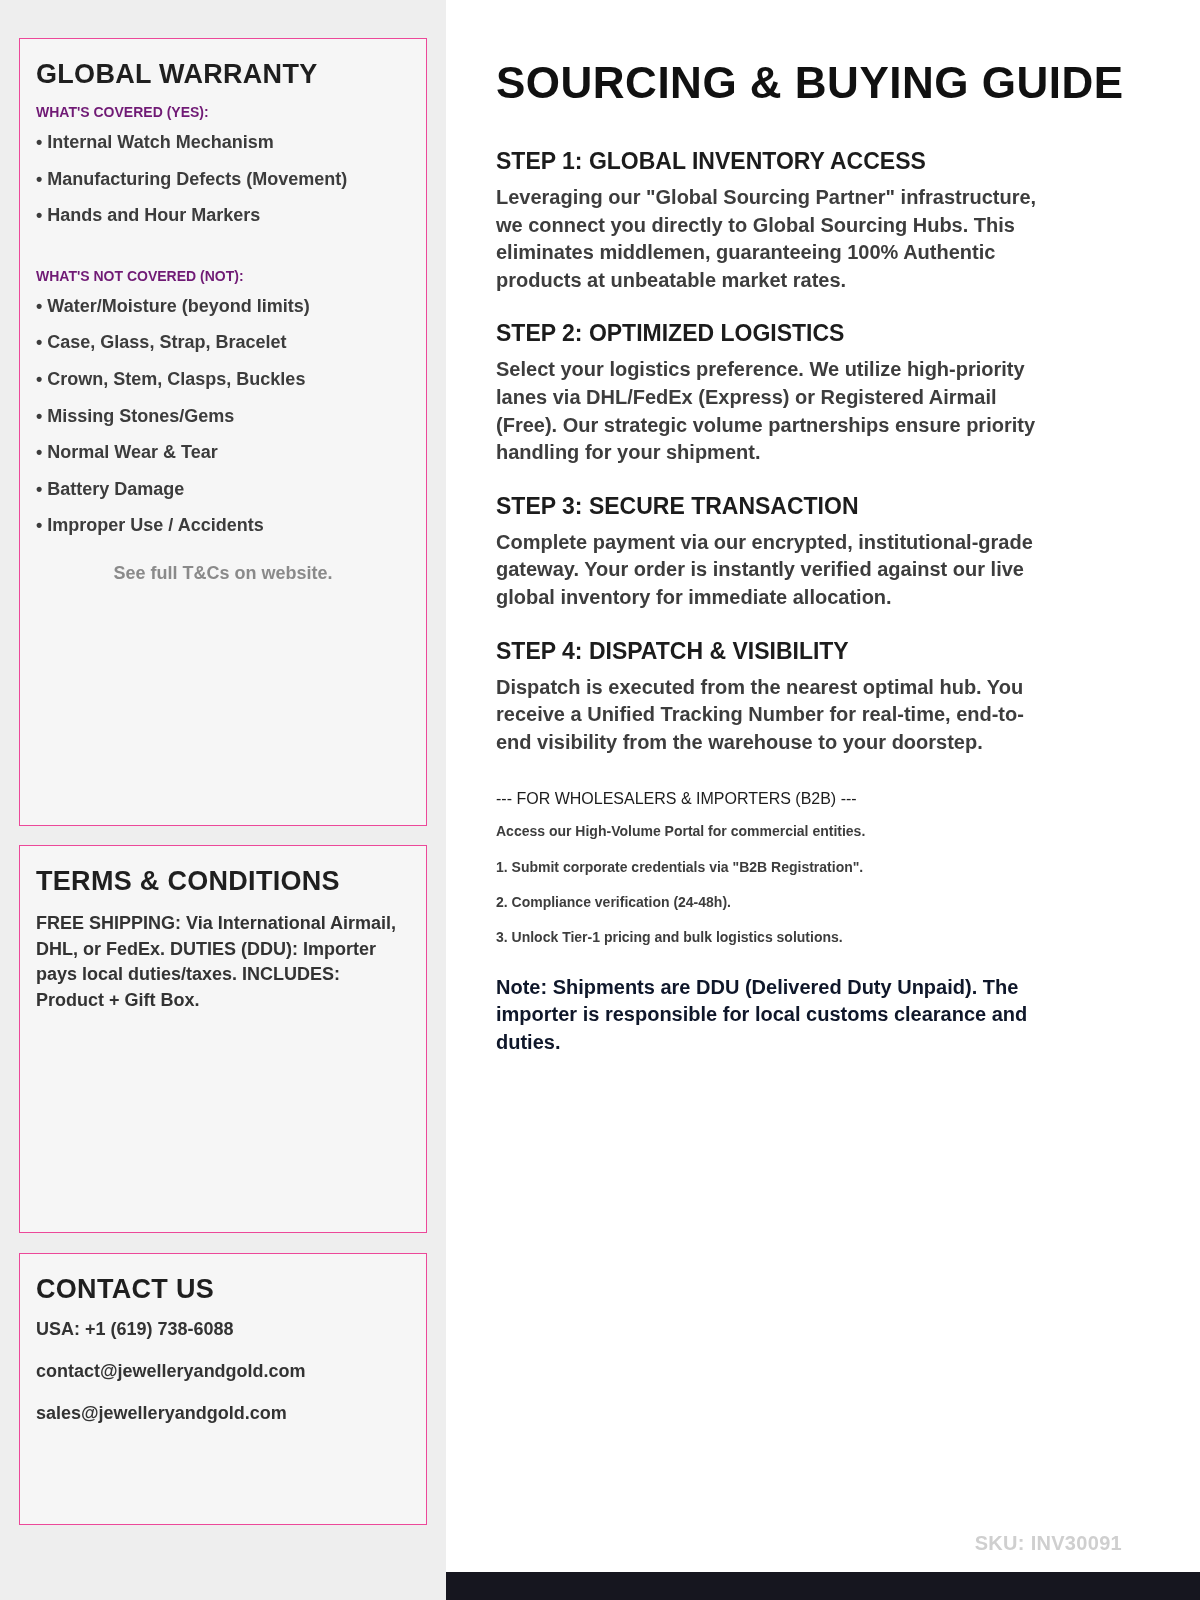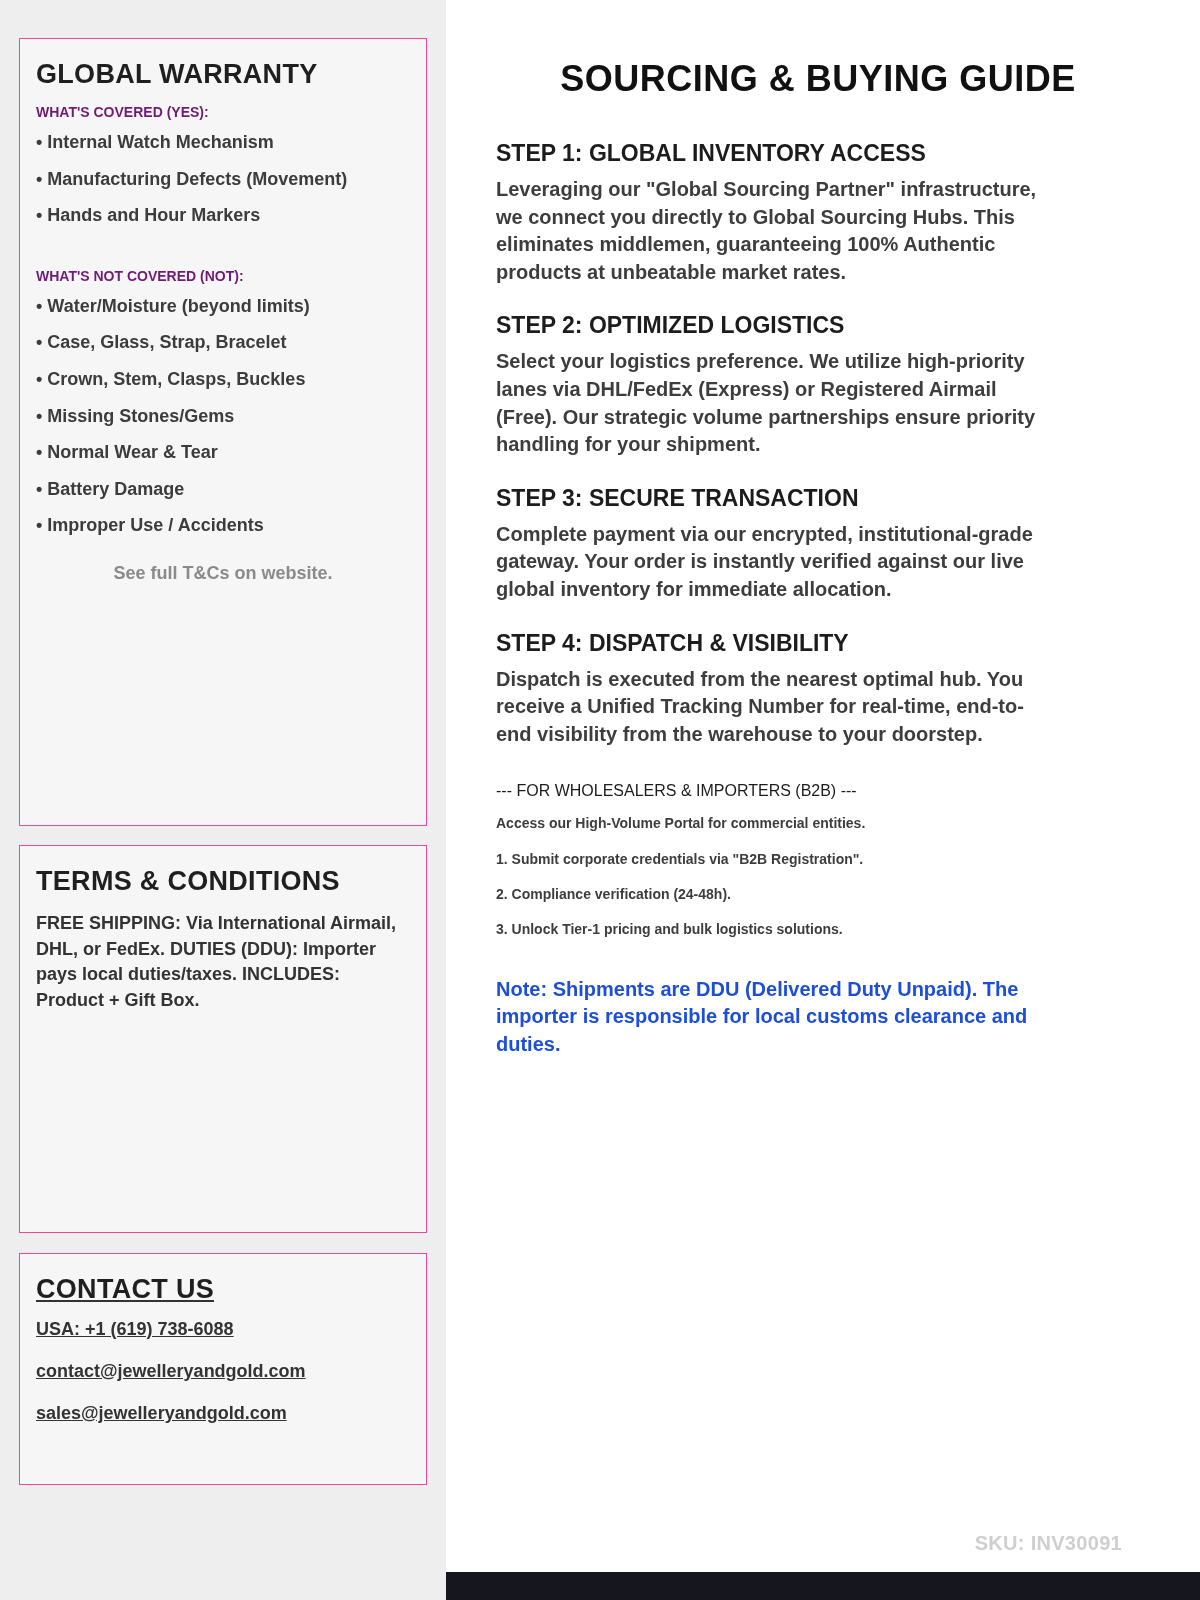--- a/index.html
+++ b/index.html
@@ -20,21 +20,21 @@
     background: #eeeeee;
   }
   .side-box {
     background: #f6f6f6;
     border: 1px solid #ec4899;
     margin: 0 19px;
     padding: 20px 16px;
   }
   .box-warranty { margin-top: 38px; height: 788px; }
   .box-terms    { margin-top: 19px; height: 388px; }
-  .box-contact  { margin-top: 20px; height: 232px; text-decoration: underline; }
+  .box-contact  { margin-top: 20px; height: 272px; }
 
   .side-title {
     font-size: 27px;
     font-weight: bold;
     color: #1f1f1f;
     letter-spacing: 0.3px;
     margin-bottom: 14px;
   }
   .side-subhead {
     font-size: 14px;
@@ -74,22 +74,22 @@
 
   
   .main {
     position: absolute;
     left: 446px; top: 0;
     width: 754px; height: 1600px;
     background: #ffffff;
     padding: 58px 60px 0 50px;
   }
   .main-title {
-    text-align: center;
-    font-size: 36px;
+    text-align: left;
+    font-size: 44px;
     font-weight: bold;
     color: #111111;
     letter-spacing: 0.5px;
     margin-bottom: 40px;
   }
   .section { margin-bottom: 26px; max-width: 560px; }
   .section-heading {
     font-size: 23px;
     font-weight: bold;
     color: #1c1c1c;
@@ -113,24 +113,24 @@
     font-size: 14px;
     font-weight: bold;
     color: #3d3d3d;
     line-height: 1.38;
     max-width: 550px;
     margin-bottom: 16px;
   }
   .b2b-note {
     font-size: 20px;
     font-weight: bold;
-    color: #1d4ed8;
+    color: #0f172a;
     line-height: 1.38;
     max-width: 550px;
-    margin-top: 36px;
+    margin-top: 26px;
   }
 
   
   .sku {
     position: absolute;
     right: 78px;
     top: 1532px;
     font-size: 20px;
     font-weight: bold;
     color: #cfcfcf;

